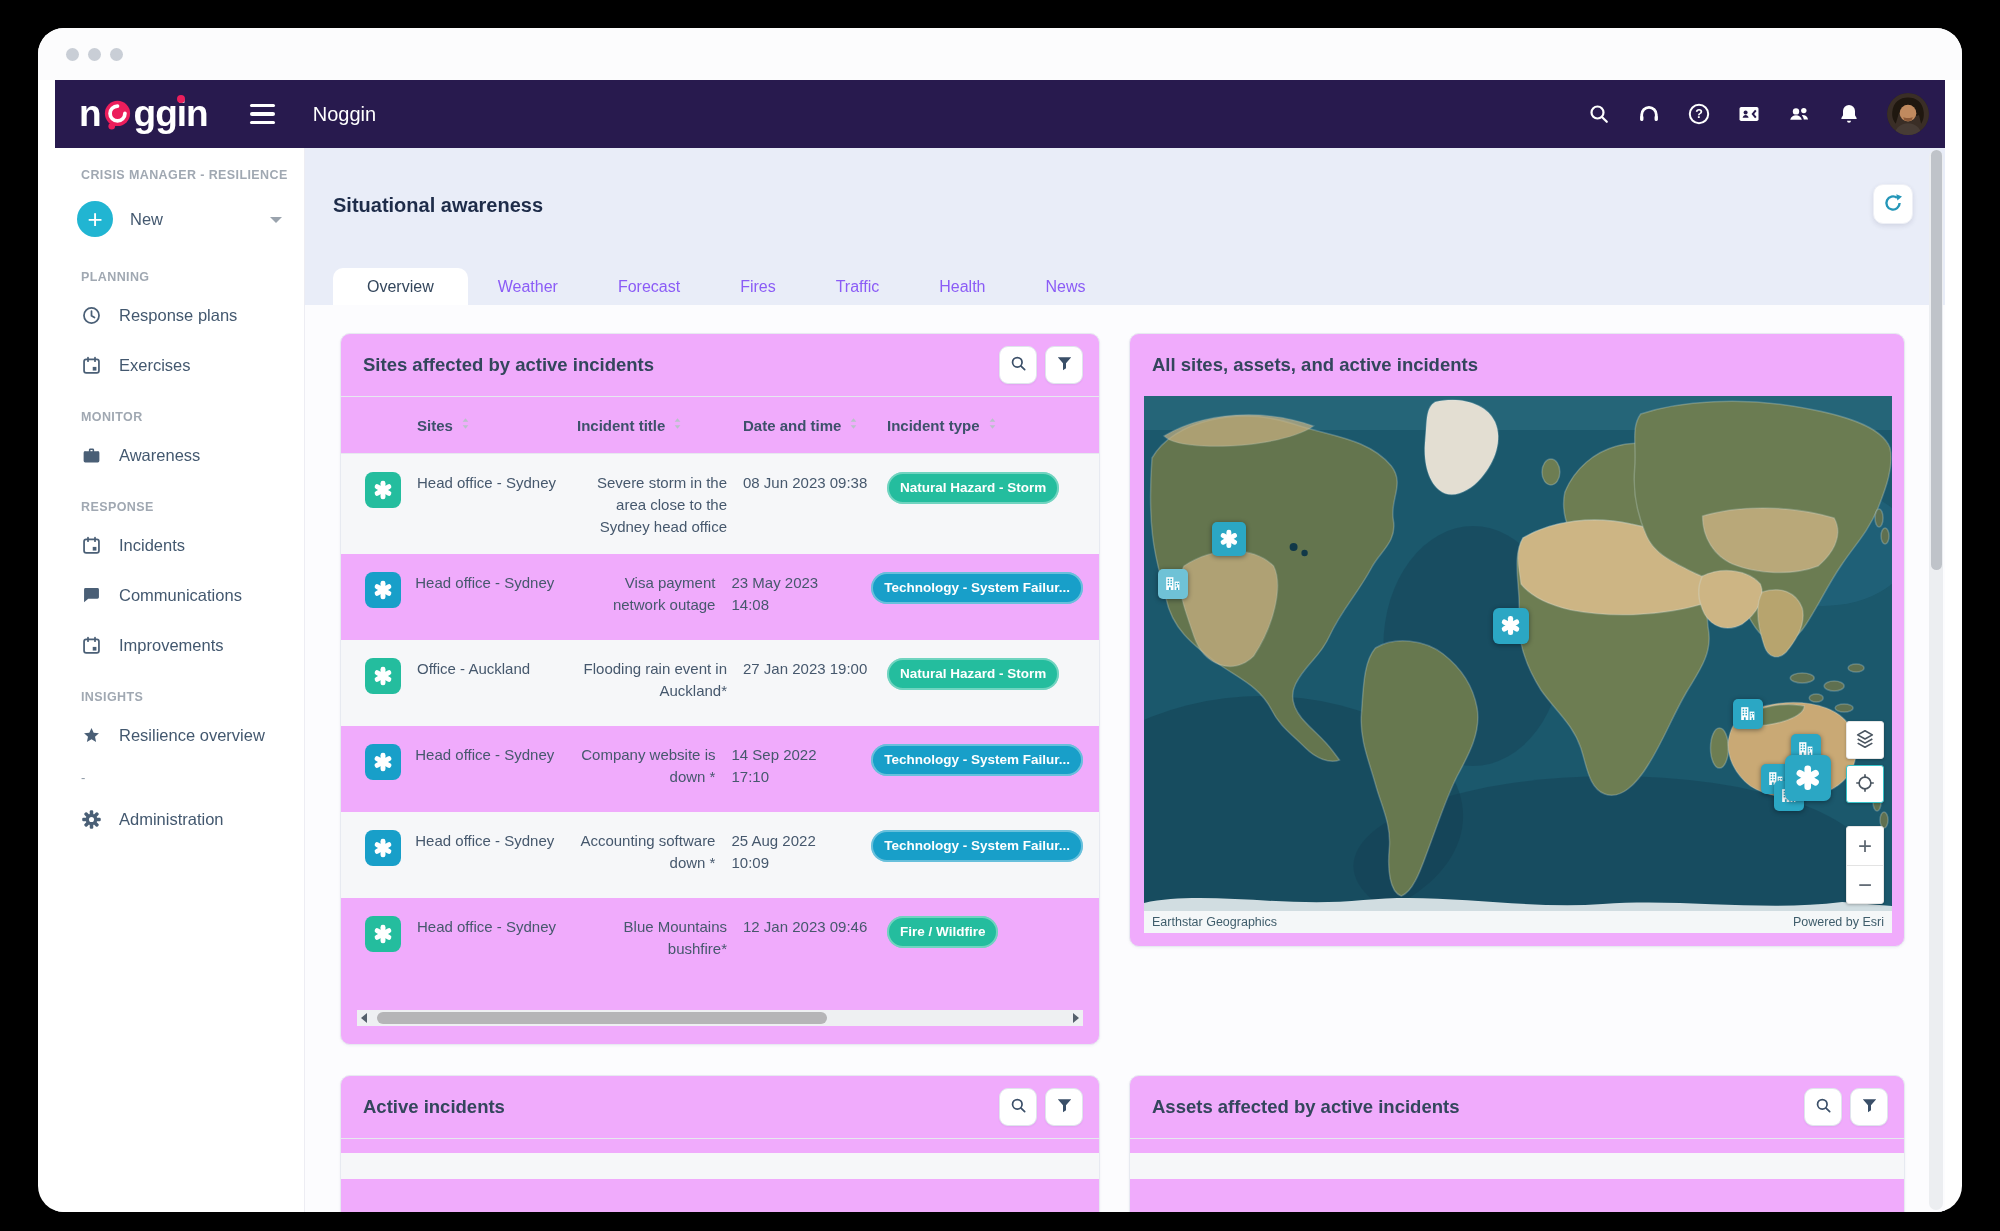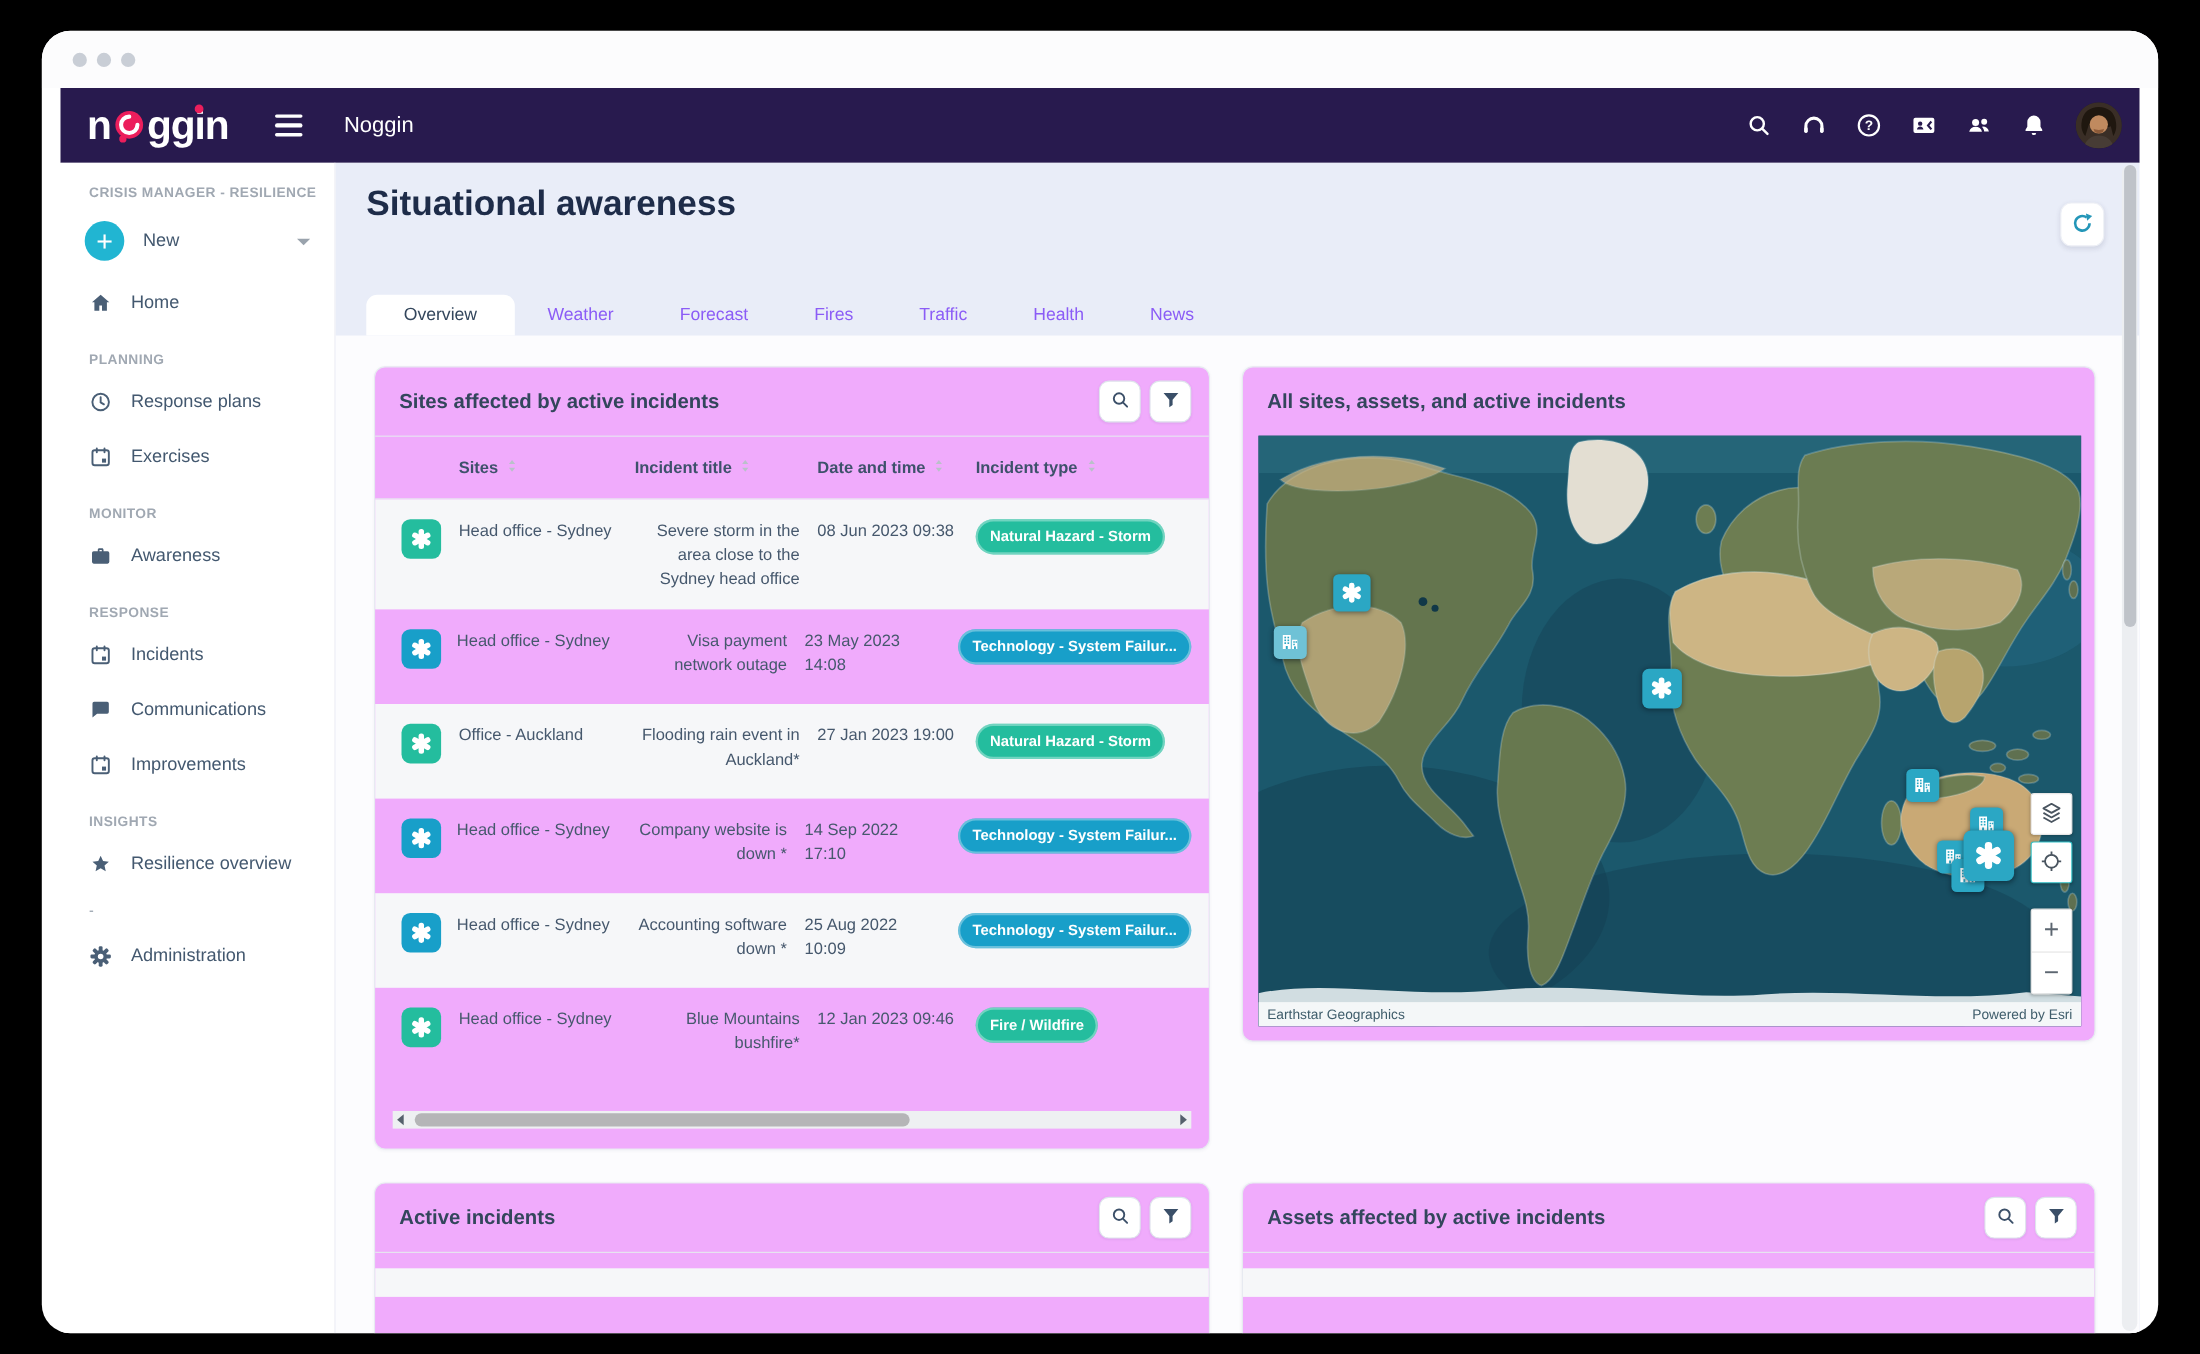--- a/index.html
+++ b/index.html
@@ -29,21 +29,21 @@
   .side-section { margin:20px 0 6px 26px; font-size:12.5px; font-weight:700; letter-spacing:.4px; color:#a0a8b2; }
   .side-item { height:50px; display:flex; align-items:center; padding-left:26px; gap:17px; color:#43586f; font-size:16.5px; cursor:pointer; }
   .side-item .sicon { width:21px; height:21px; color:#4a5f76; flex:none; display:flex; }
   .side-item .sicon svg { width:100%; height:100%; }
   .side-new { height:62px; position:relative; padding-right:30px; }
   .new-circle { width:36px; height:36px; border-radius:50%; background:#21b5d2; color:#fff; font-size:26px; font-weight:400; display:flex; align-items:center; justify-content:center; flex:none; margin-left:-4px; }
   .chev-down { position:absolute; right:22px; top:50%; margin-top:-2px; width:0; height:0; border-left:6px solid transparent; border-right:6px solid transparent; border-top:6px solid #9aa3ad; }
   .side-dash { height:34px; font-size:13px; color:#8b97a4; }
 
   .main { position:absolute; left:267px; right:17px; top:120px; bottom:0; background:#e9edf8; overflow:hidden; }
-  .page-title { position:absolute; left:28px; top:18px; font-size:32px; font-weight:600; color:#1e2c49; }
+  .page-title { position:absolute; left:28px; top:46px; font-size:20px; font-weight:600; color:#1e2c49; }
   .refresh-btn { position:absolute; right:32px; top:36px; width:40px; height:40px; background:#fff; border:1px solid #eef0f6; border-radius:10px; box-shadow:0 2px 5px rgba(40,45,80,.12); color:#2496b8; display:flex; align-items:center; justify-content:center; cursor:pointer; }
   .refresh-btn svg { width:22px; height:22px; }
 
   .tabs { position:absolute; left:28px; top:120px; height:37px; display:flex; align-items:stretch; }
   .tab { padding:0 30px; display:flex; align-items:center; font-size:16px; color:#8b5cf6; cursor:pointer; border:none; background:none; }
   .tab.active { background:#fff; border-radius:10px 10px 0 0; padding:0 34px; color:#33465c; }
 
   .content { position:absolute; left:0; right:0; top:157px; bottom:0; background:#fcfcfe; }
   .card { position:absolute; background:#f0abfc; border:1px solid #e7eaf1; border-radius:10px; box-shadow:0 1px 3px rgba(25,35,70,.05); overflow:hidden; }
   .card-sites   { left:35px;  top:28px;  width:760px; height:712px; }
@@ -177,28 +177,20 @@
       </div>
   </header>
 
   <aside class="sidebar">
     <div id="sidebar-list">
         <div class="side-section">CRISIS MANAGER - RESILIENCE</div>
         <div class="side-item side-new">
           <span class="new-circle">+</span>
           <span>New</span>
           <span class="chev-down"></span>
-        </div>
-        <div class="side-item">
-          <span class="sicon">
-            <svg viewBox="0 0 24 24">
-              <path d="M12 3.4 3 11.2h2.5V20h5.1v-5.5h2.8V20h5.1v-8.8H21z" fill="currentColor"></path>
-            </svg>
-          </span>
-          <span>Home</span>
         </div>
         <div class="side-section">PLANNING</div>
         <div class="side-item">
           <span class="sicon">
             <svg viewBox="0 0 24 24">
               <circle cx="12" cy="12" r="8.6" fill="none" stroke="currentColor" stroke-width="2"></circle>
               <path d="M12 7v5.4l3.4 2" fill="none" stroke="currentColor" stroke-width="2" stroke-linecap="round"></path>
             </svg>
           </span>
           <span>Response plans</span>

